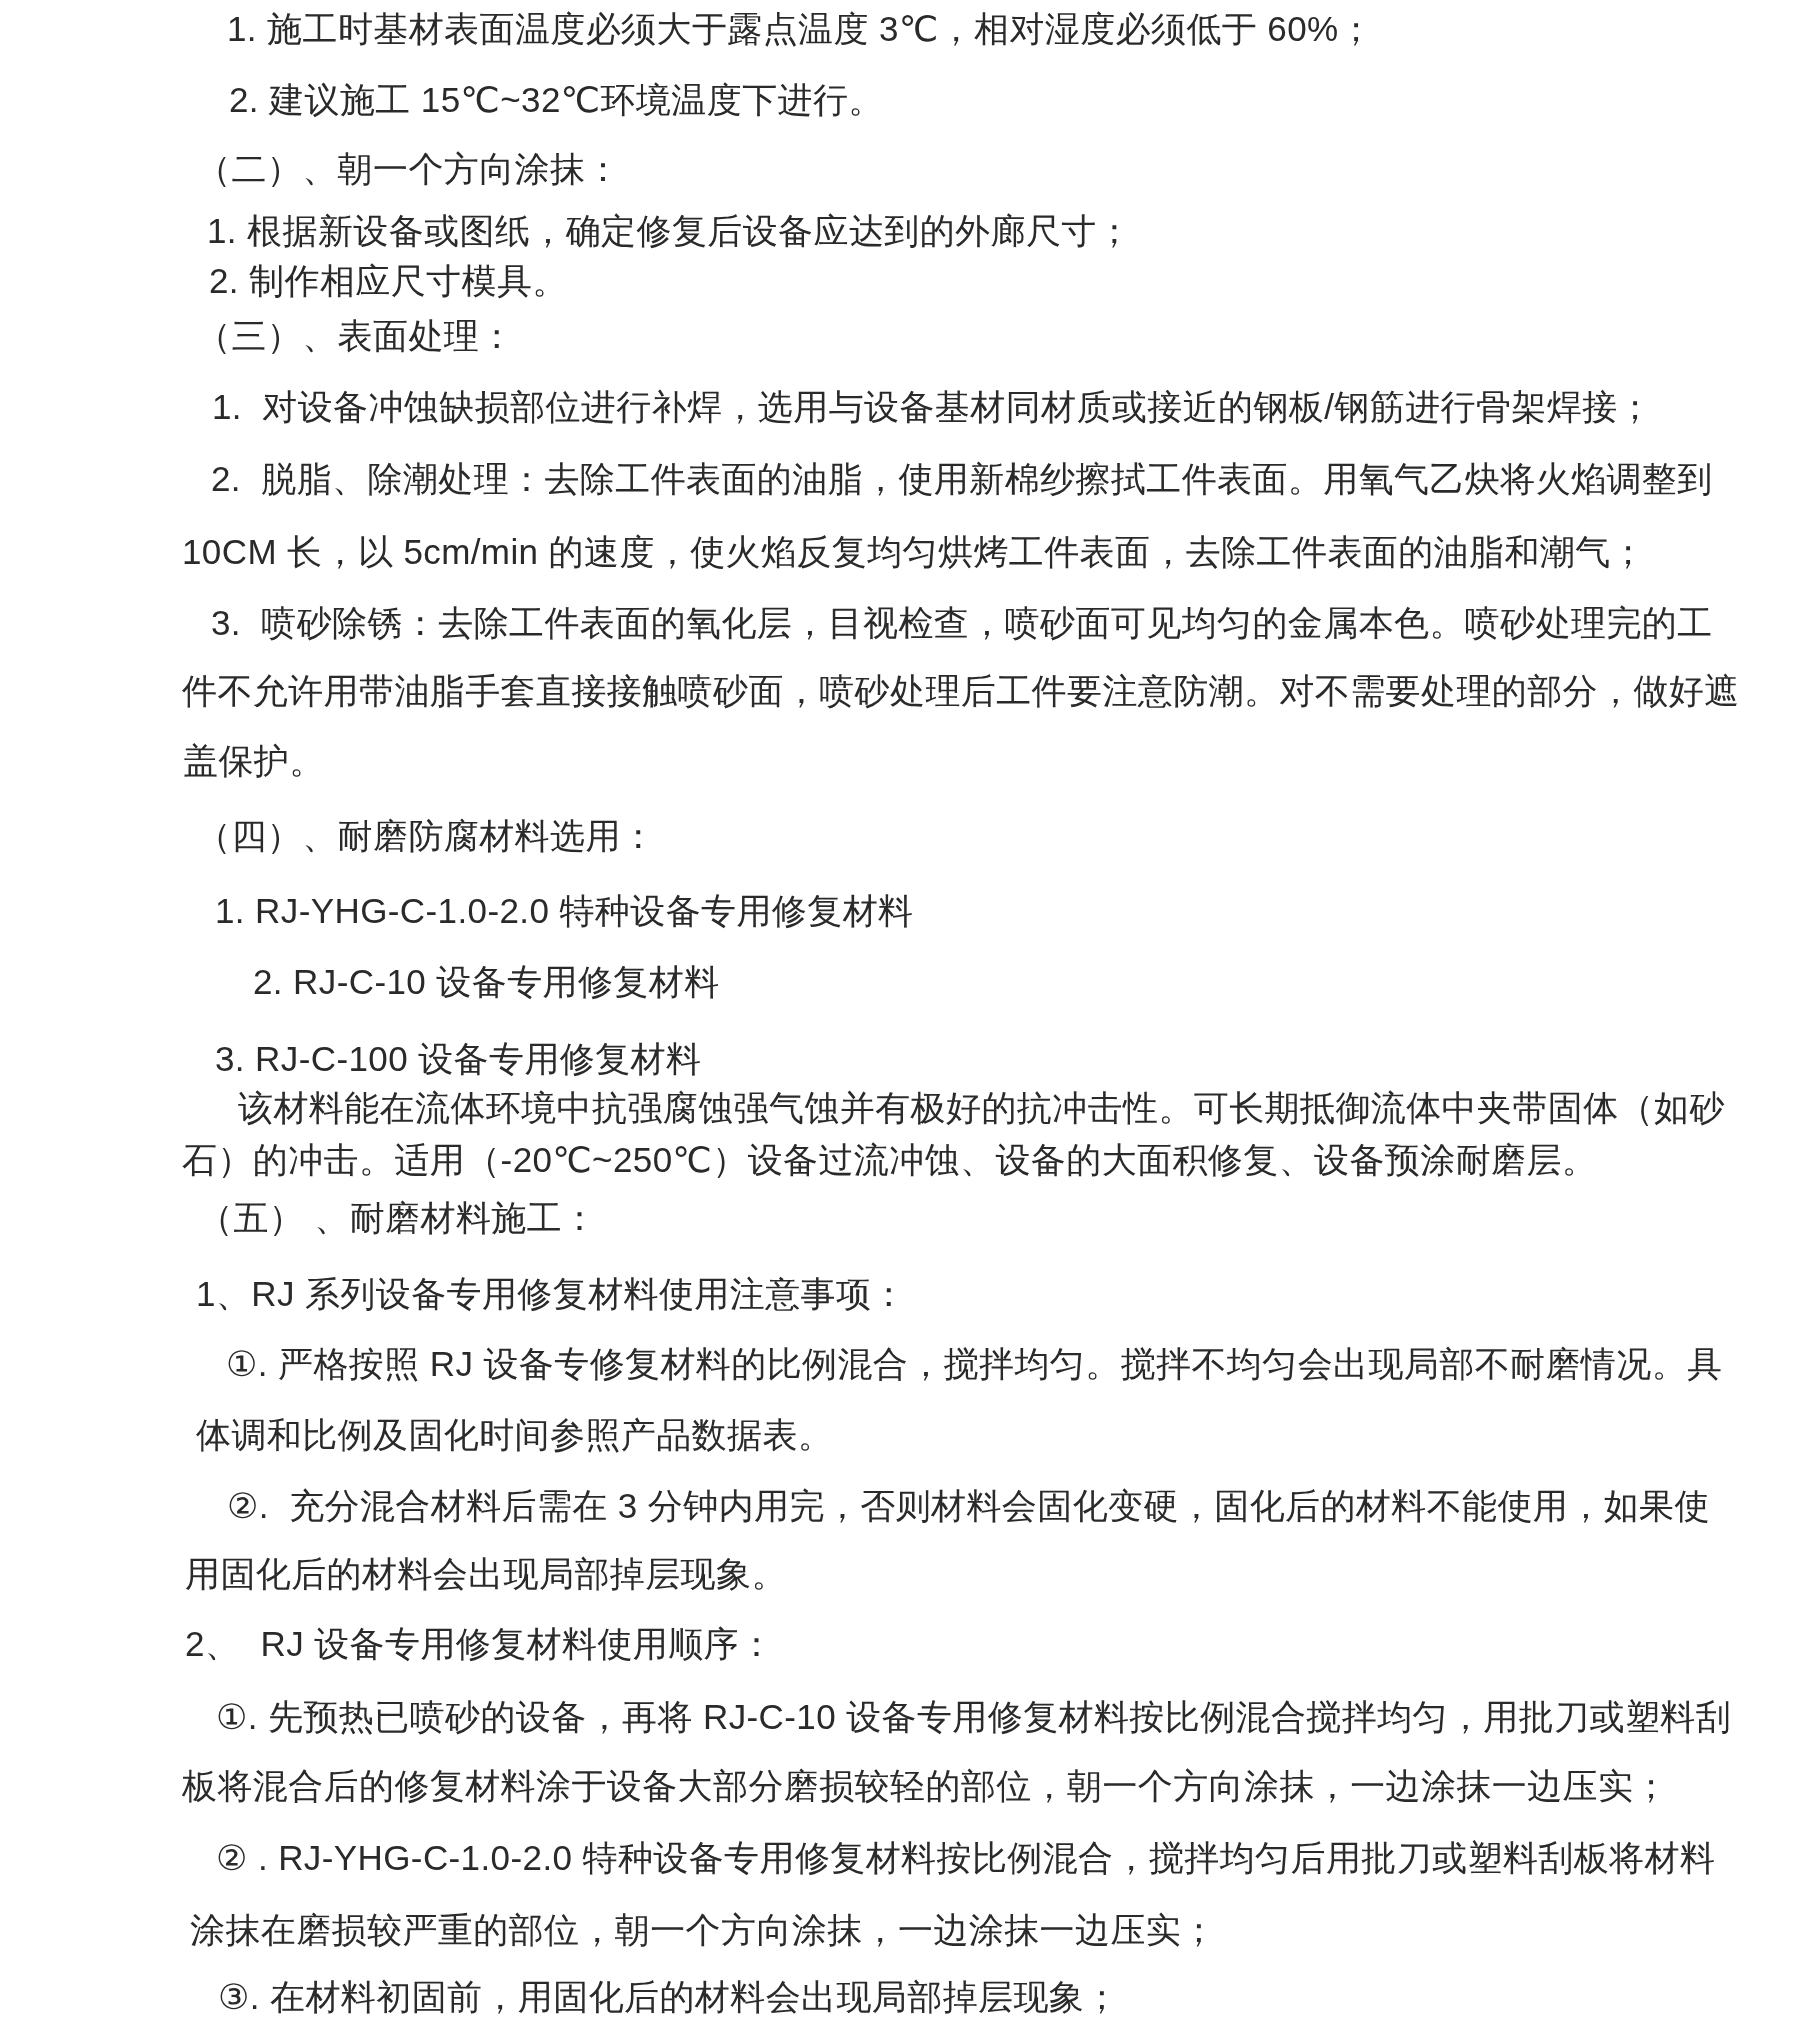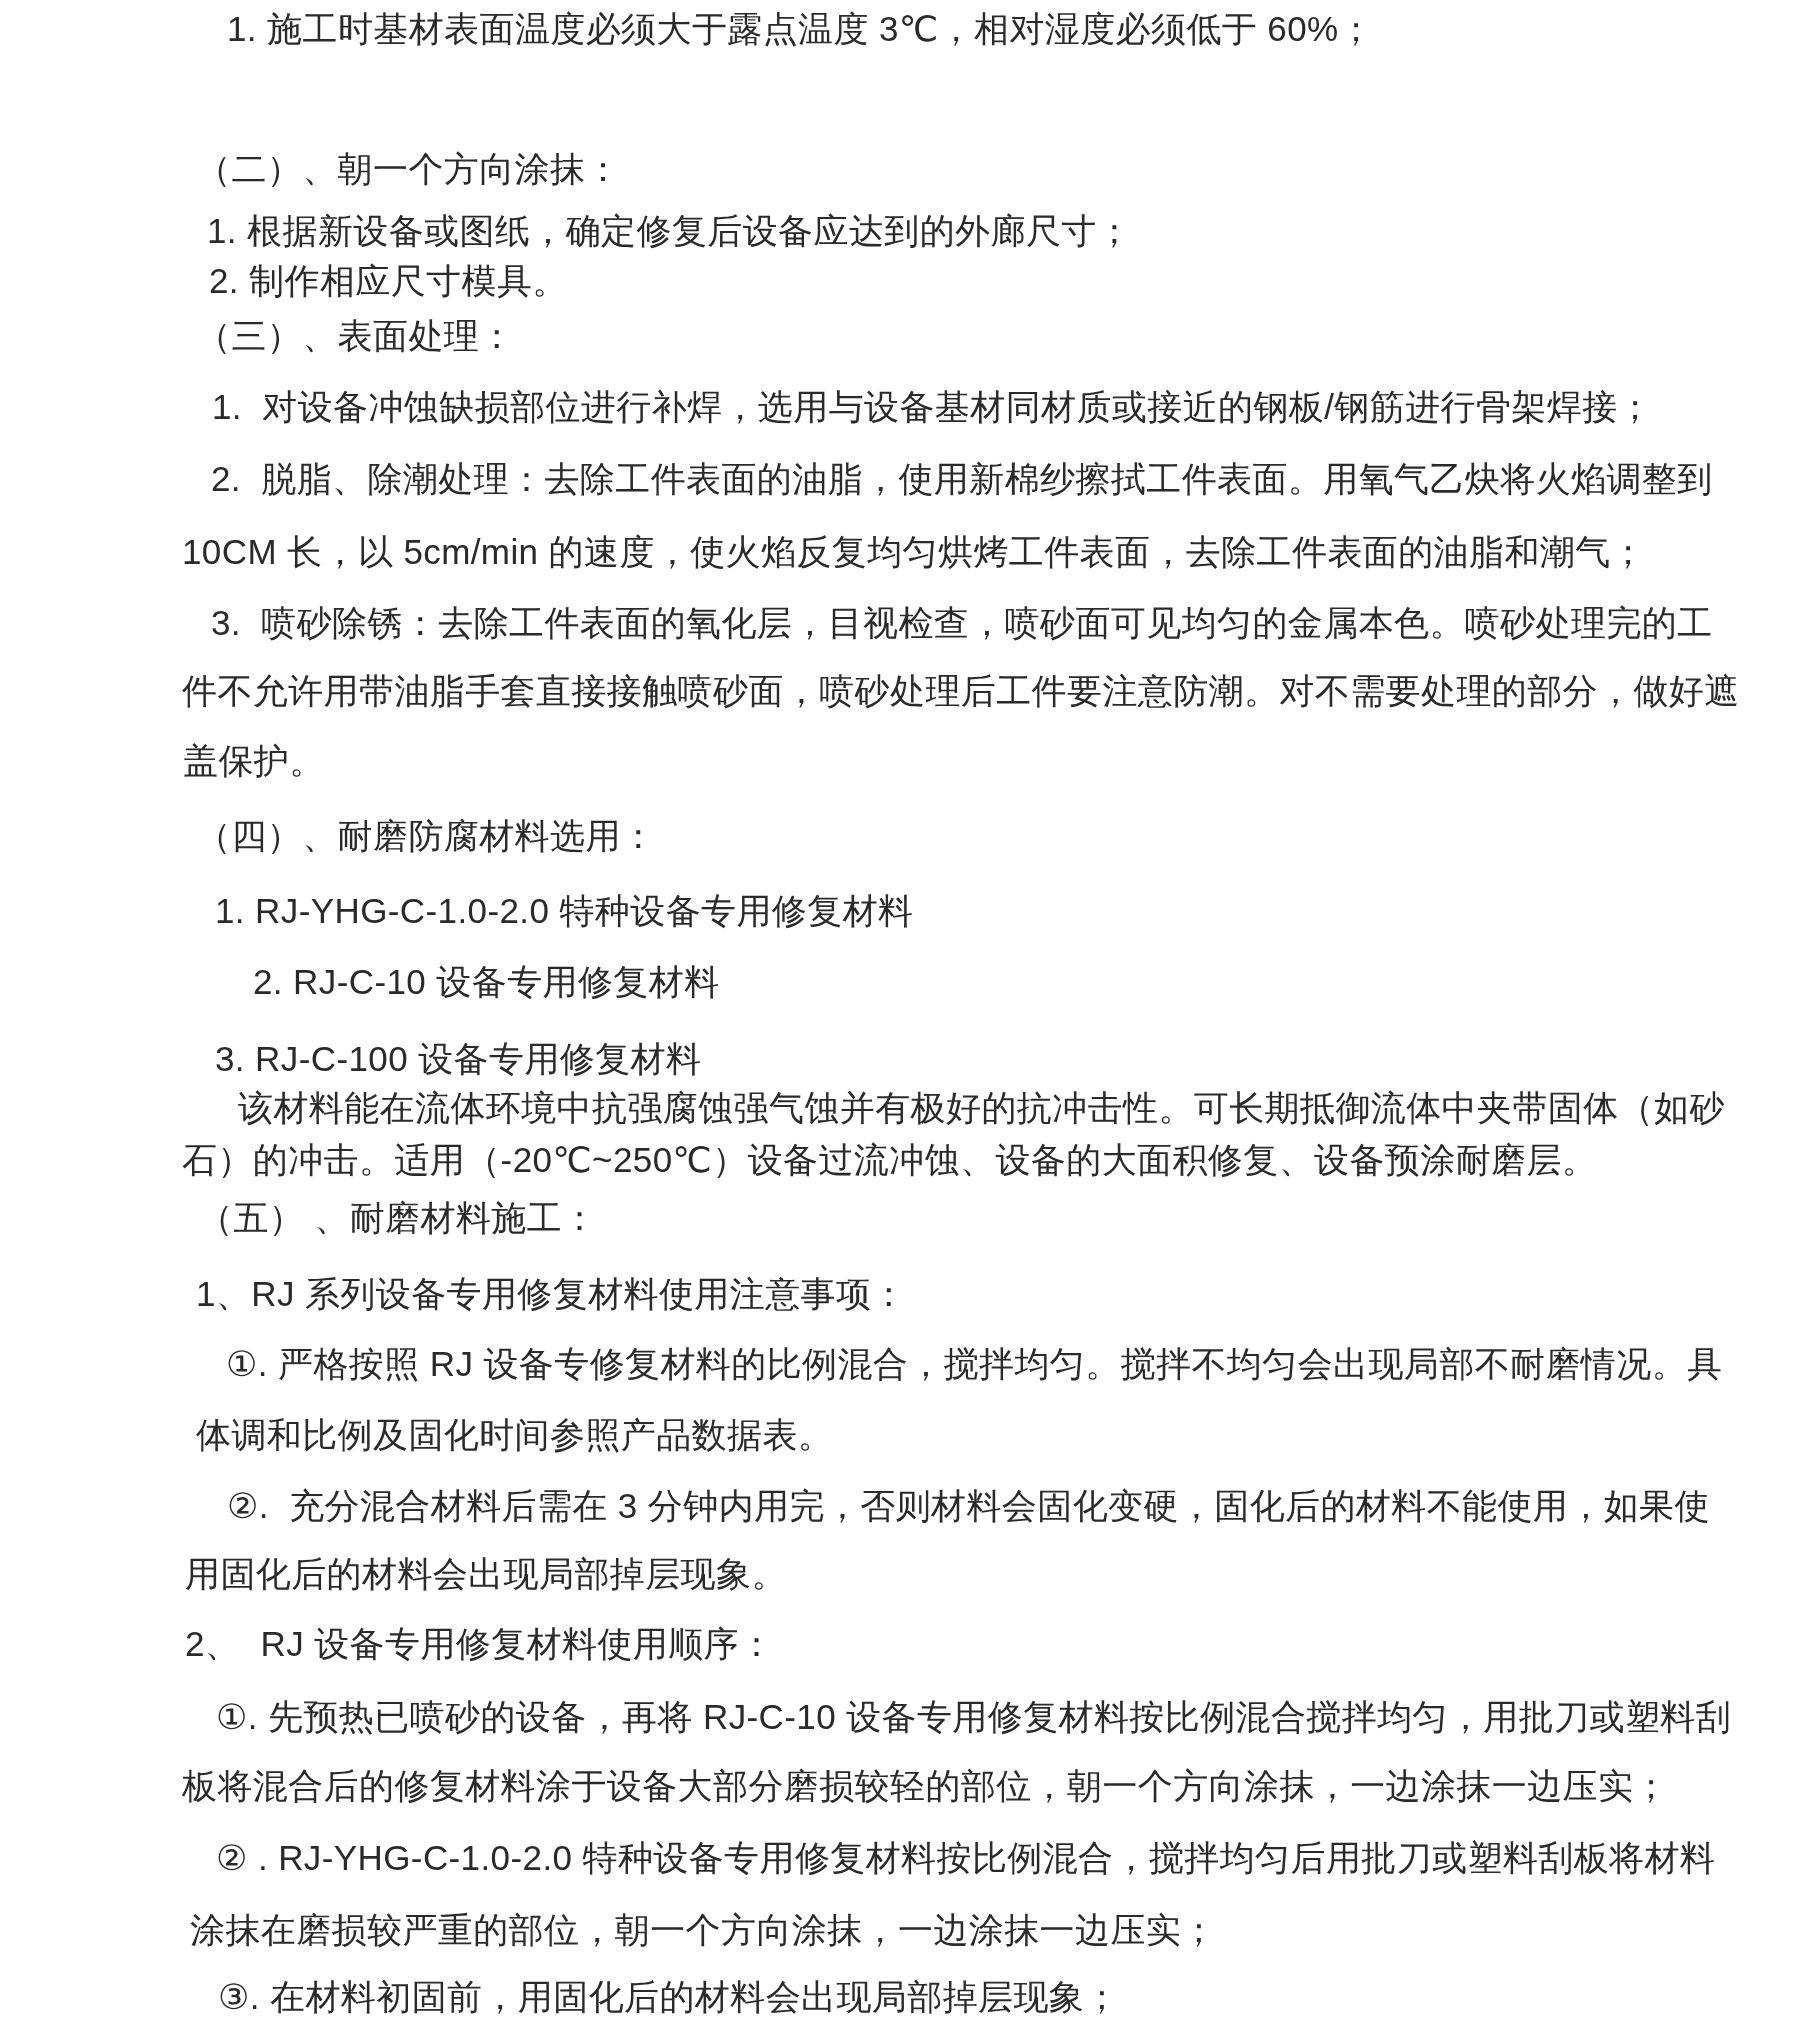--- a/index.html
+++ b/index.html
@@ -24,20 +24,21 @@
     letter-spacing: 0.4px;
     font-weight: 500;
     -webkit-font-smoothing: antialiased;
   }
 </style>
 </head>
 <body>
 
 <div class="page">
   <div class="line" style="top:9.5px;   left:227px;">1. 施工时基材表面温度必须大于露点温度 3℃，相对湿度必须低于 60%；</div>
+  <div class="line" style="top:81px;  left:229px;">2. 建议施工 15℃~32℃环境温度下进行。</div>
   <div class="line" style="top:150px;  left:196px;">（二）、朝一个方向涂抹：</div>
   <div class="line" style="top:212px;  left:207px;">1. 根据新设备或图纸，确定修复后设备应达到的外廊尺寸；</div>
   <div class="line" style="top:262px;  left:209px;">2. 制作相应尺寸模具。</div>
   <div class="line" style="top:317px;  left:196px;">（三）、表面处理：</div>
   <div class="line" style="top:388px;  left:212px;">1.  对设备冲蚀缺损部位进行补焊，选用与设备基材同材质或接近的钢板/钢筋进行骨架焊接；</div>
   <div class="line" style="top:460px;  left:211px;">2.  脱脂、除潮处理：去除工件表面的油脂，使用新棉纱擦拭工件表面。用氧气乙炔将火焰调整到</div>
   <div class="line" style="top:533px;  left:182px;">10CM 长，以 5cm/min 的速度，使火焰反复均匀烘烤工件表面，去除工件表面的油脂和潮气；</div>
   <div class="line" style="top:604px;  left:211px;">3.  喷砂除锈：去除工件表面的氧化层，目视检查，喷砂面可见均匀的金属本色。喷砂处理完的工</div>
   <div class="line" style="top:672px;  left:182px;">件不允许用带油脂手套直接接触喷砂面，喷砂处理后工件要注意防潮。对不需要处理的部分，做好遮</div>
   <div class="line" style="top:742px; left:183px;">盖保护。</div>

